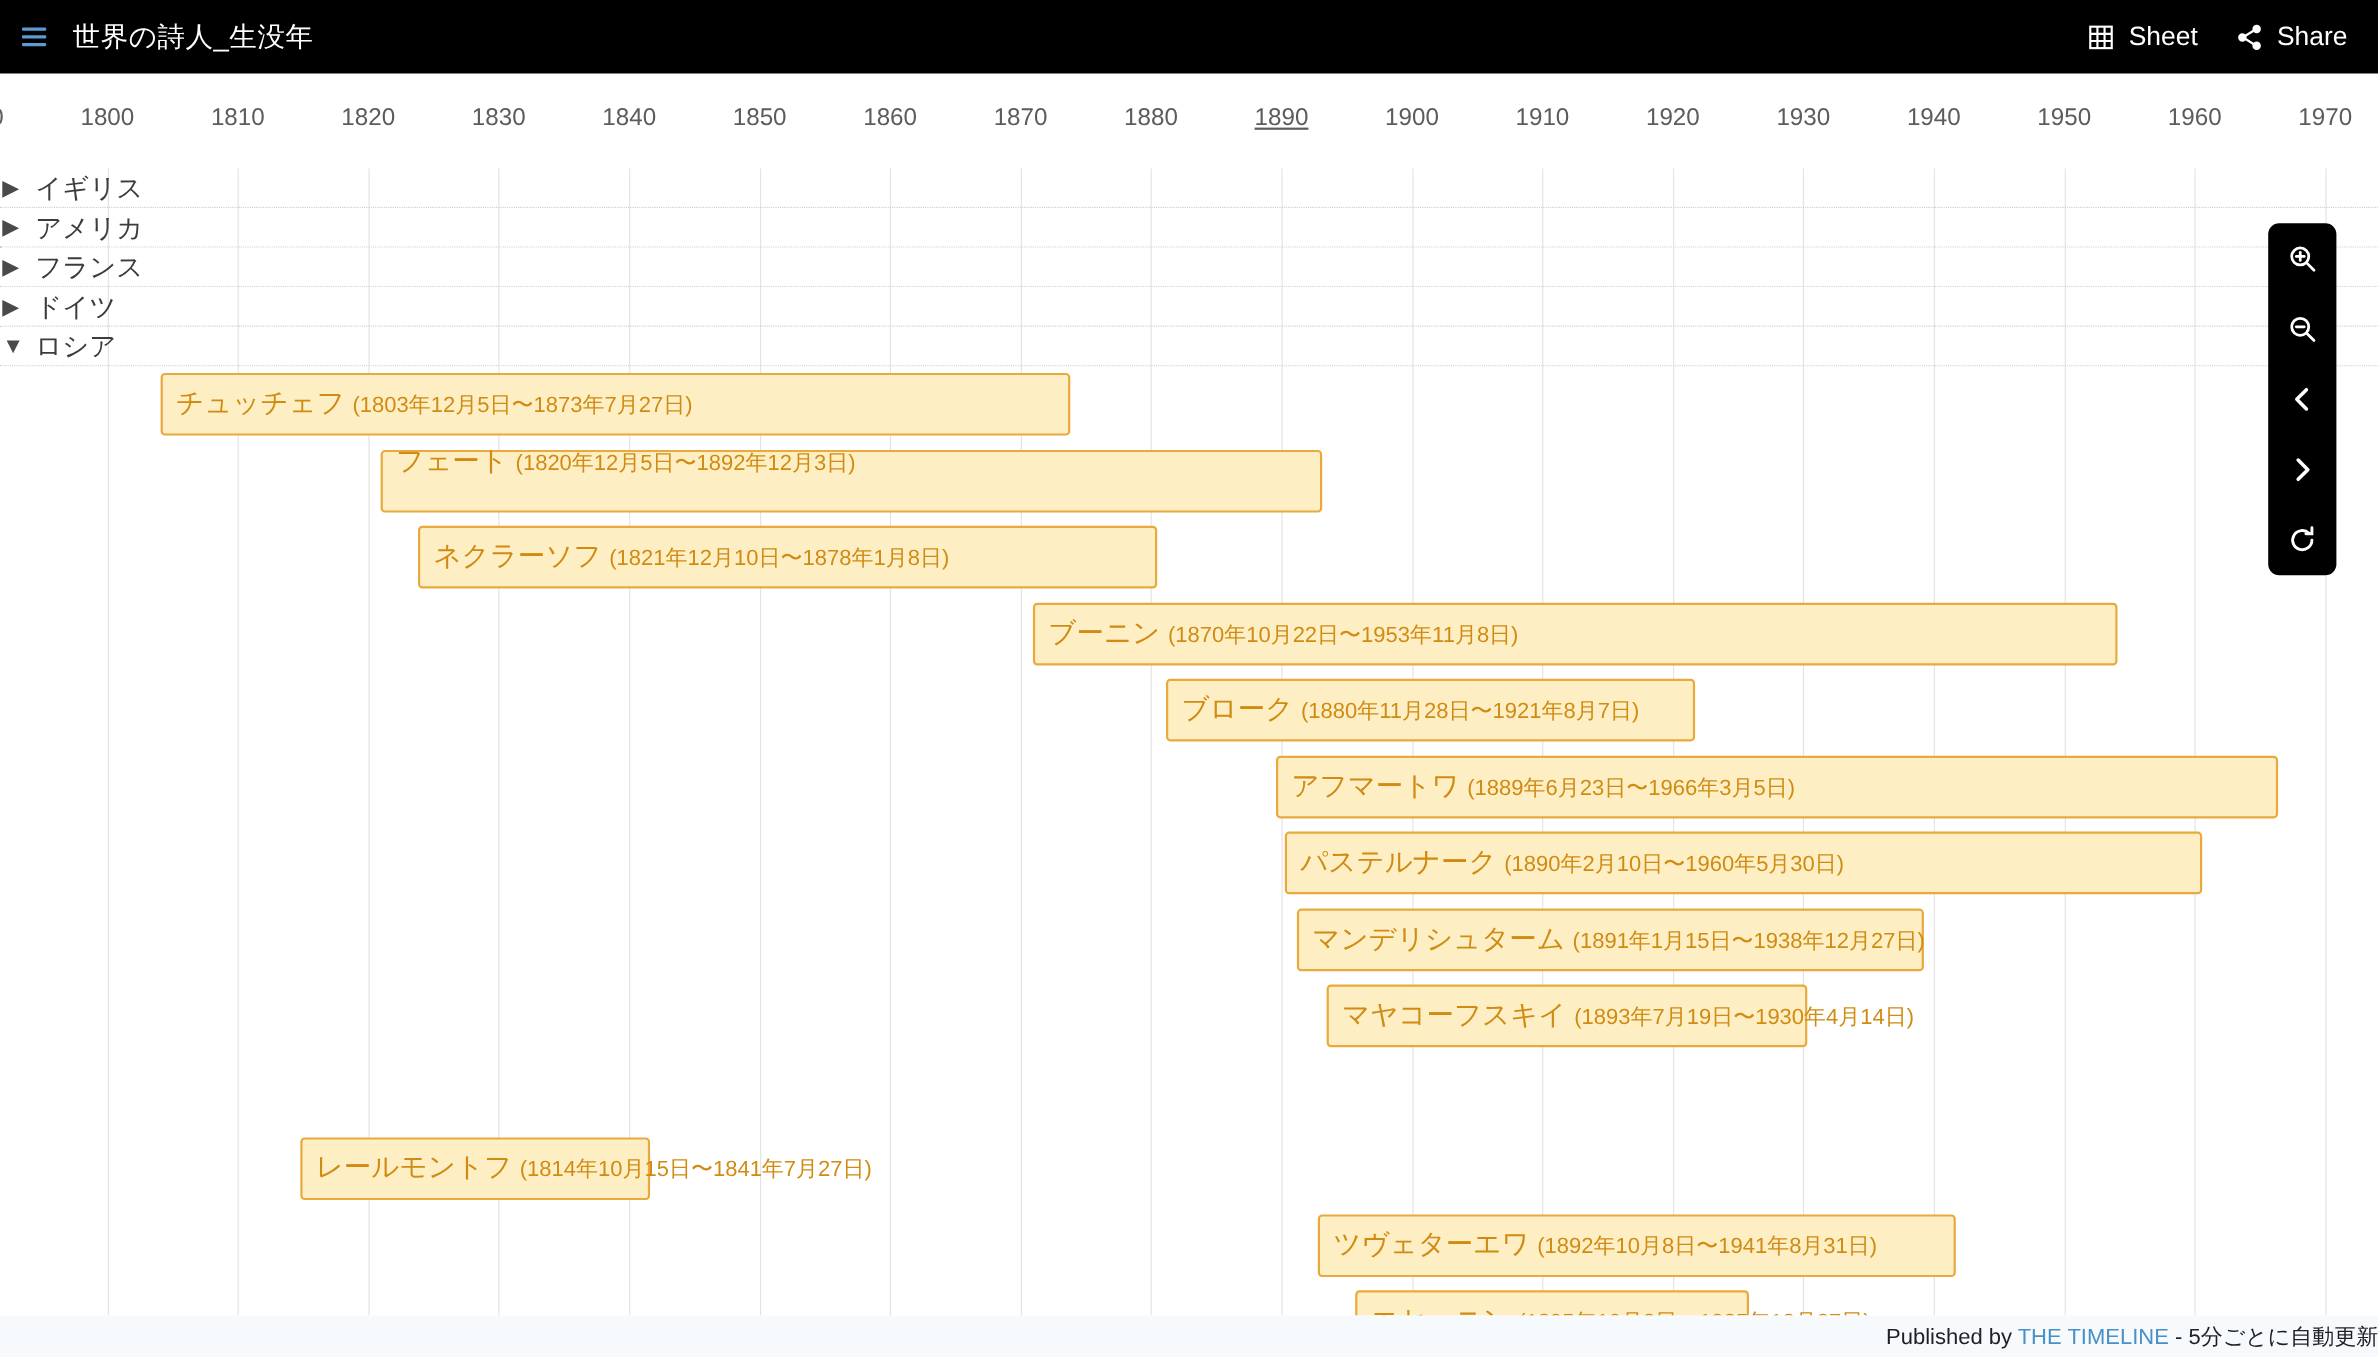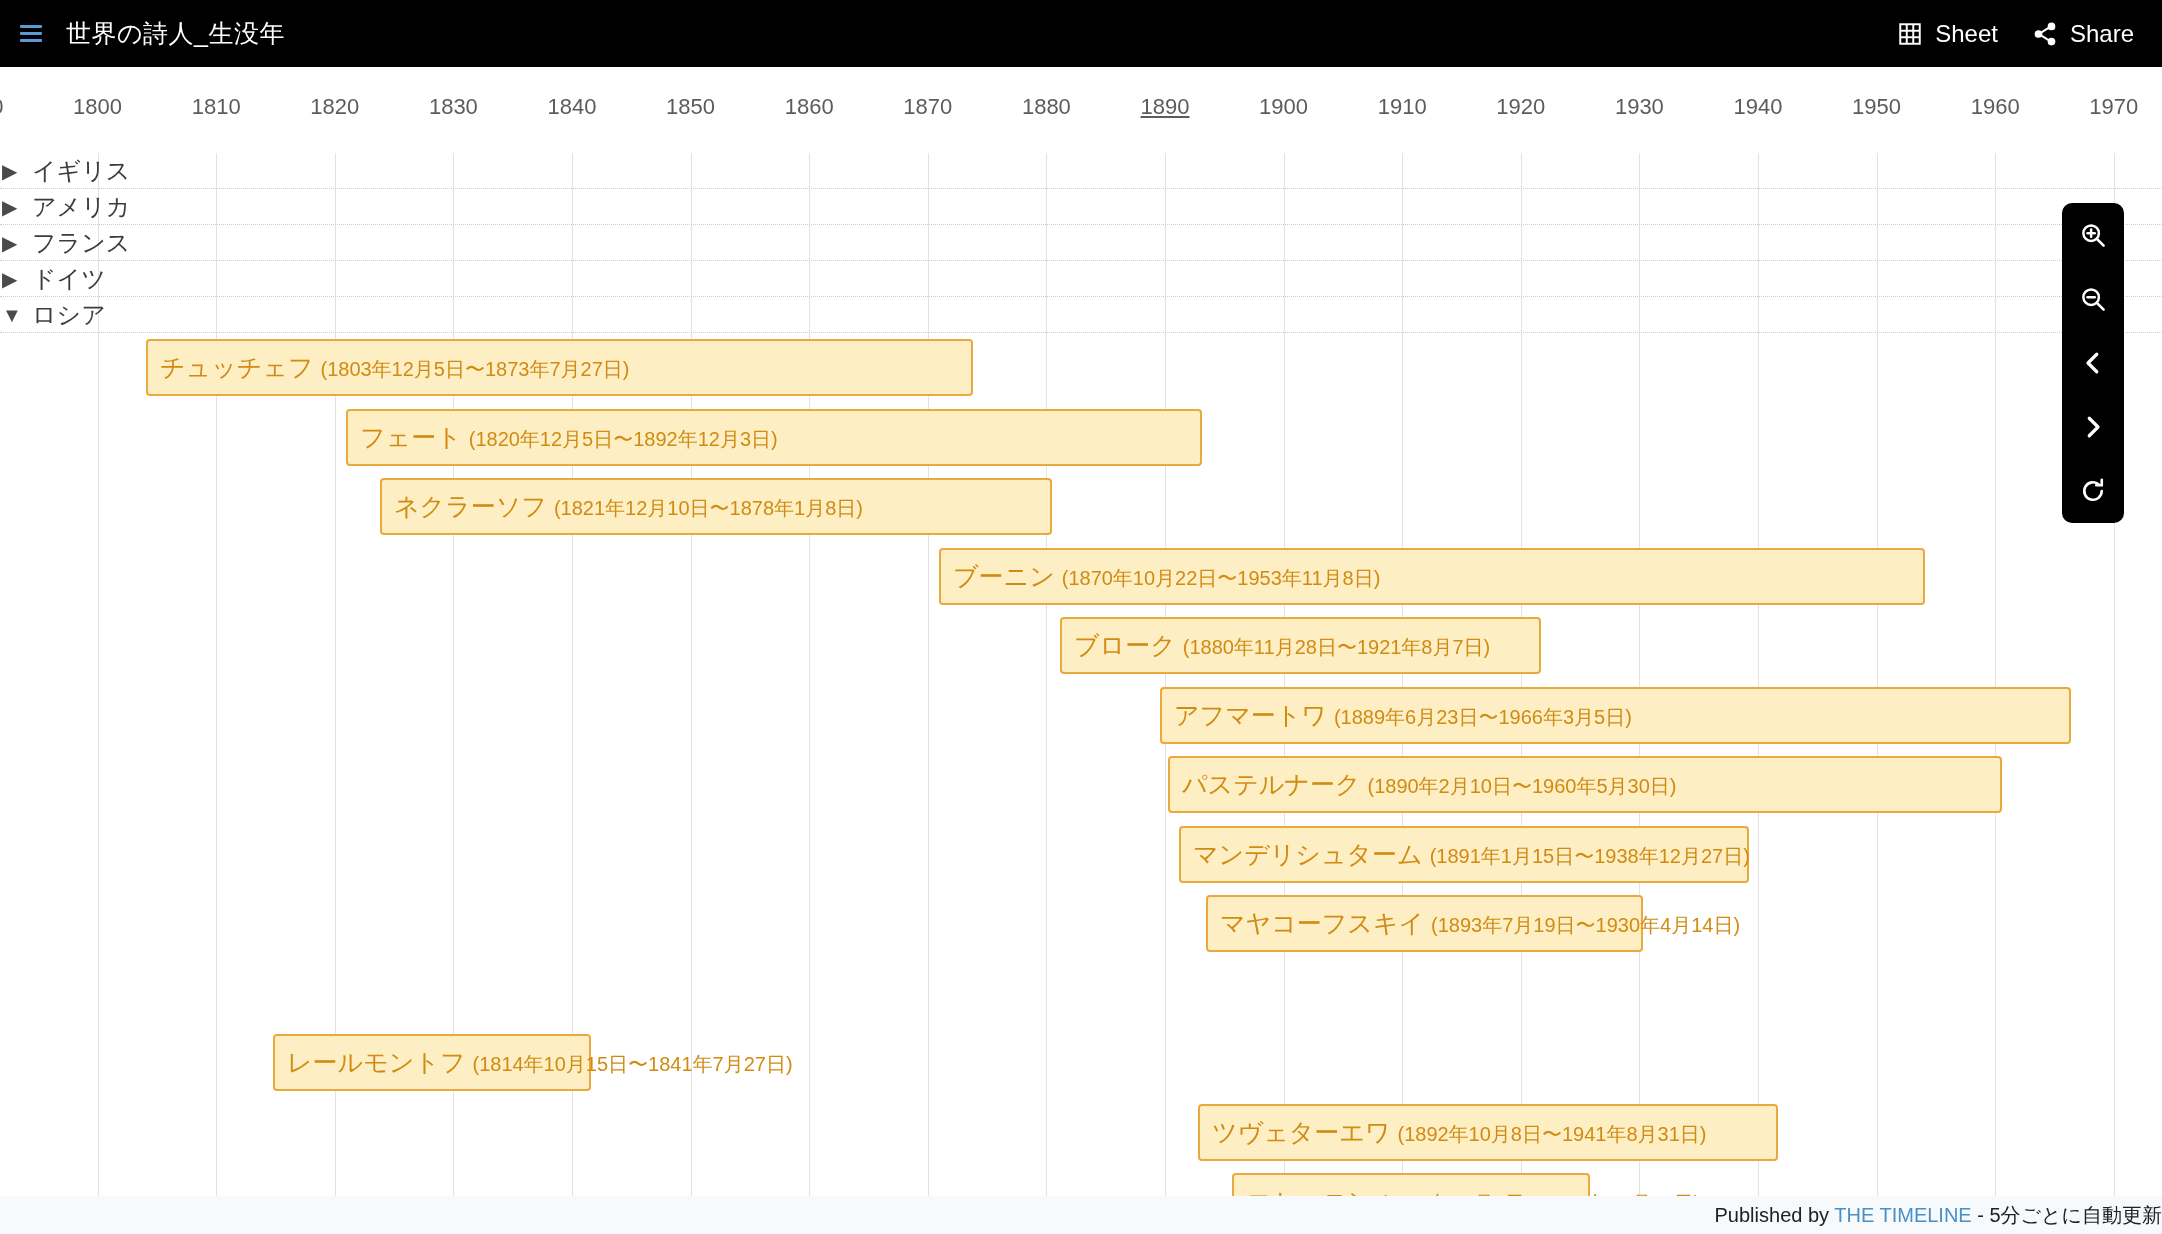--- a/index.html
+++ b/index.html
@@ -236,21 +236,21 @@
           <span class="tri">▼</span>
           <span>ロシア</span>
         </div>
       </div>
       <div class="bar-row" style="top: 180px; height: 69.5px;">
         <div class="bar" style="left: 146px; width: 827px; top: 6px;"></div>
         <div class="bar-text" style="left: 160px; top: 34px;"><span>チュッチェフ</span> <span class="dates">(1803年12月5日〜1873年7月27日)</span></div>
       </div>
       <div class="bar-row" style="top: 249.5px; height: 69.5px;">
         <div class="bar" style="left: 346px; width: 856px; top: 6px;"></div>
-        <div class="bar-text" style="left: 360px; top: 34px;"><span>フェート</span> <span class="dates">(1820年12月5日〜1892年12月3日)</span></div>
+        <div class="bar-text" style="left: 360px; top: 17px;"><span>フェート</span> <span class="dates">(1820年12月5日〜1892年12月3日)</span></div>
       </div>
       <div class="bar-row" style="top: 319px; height: 69.5px; margin-left: 28px;">
         <div class="bar" style="left: 352px; width: 672px; top: 6px;"></div>
         <div class="bar-text" style="left: 366px; top: 34px;"><span>ネクラーソフ</span> <span class="dates">(1821年12月10日〜1878年1月8日)</span></div>
       </div>
       <div class="bar-row" style="top: 388.5px; height: 69.5px;">
         <div class="bar" style="left: 939px; width: 986px; top: 6px;"></div>
         <div class="bar-text" style="left: 953px; top: 34px;"><span>ブーニン</span> <span class="dates">(1870年10月22日〜1953年11月8日)</span></div>
       </div>
       <div class="bar-row" style="top: 458px; height: 69.5px;">

